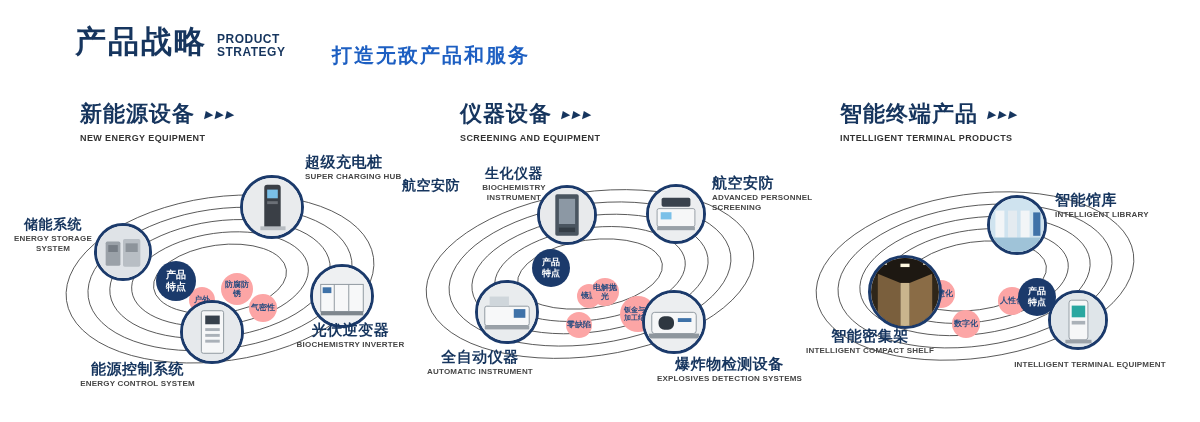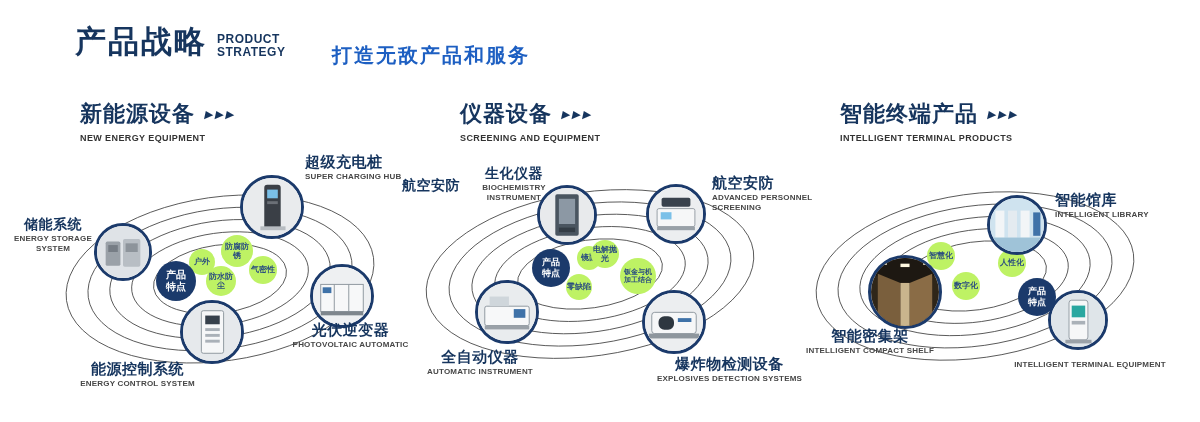--- a/index.html
+++ b/index.html
@@ -28,21 +28,21 @@
   .node svg{display:block;width:100%;height:100%;}
 
   
   .label{position:absolute;z-index:4;}
   .cn{font-size:15px;font-weight:bold;color:#16355e;letter-spacing:.5px;line-height:1.15;}
   .cn.sm{font-size:14px;}
   .en{font-size:8px;color:#474747;font-weight:bold;letter-spacing:.2px;margin-top:2px;line-height:1.25;}
   .ta-c{text-align:center;} .ta-l{text-align:left;}
 
   
-  .bubble{position:absolute;border-radius:50%;background:#bef264;color:#2a4d80;display:flex;align-items:center;justify-content:center;text-align:center;line-height:1.15;font-size:8px;font-weight:bold;z-index:2;box-sizing:border-box;padding:1px;}
+  .bubble{position:absolute;border-radius:50%;background:#fca5a5;color:#2a4d80;display:flex;align-items:center;justify-content:center;text-align:center;line-height:1.15;font-size:8px;font-weight:bold;z-index:2;box-sizing:border-box;padding:1px;margin-top:38px;}
   .bubble.tiny{font-size:7px;}
   .badge{position:absolute;border-radius:50%;background:#1b3a6b;color:#ffffff;display:flex;align-items:center;justify-content:center;text-align:center;font-size:10px;font-weight:bold;line-height:1.25;z-index:3;box-sizing:border-box;padding:0 9px;}
 </style>
 </head>
 <body>
 
 <div class="stage">
 
   <div class="brand">
     <div class="brand-cn">产品战略</div>
@@ -117,21 +117,21 @@
   <div class="label ta-c" style="left:8px;top:216px;width:90px;">
     <div class="cn sm">储能系统</div>
     <div class="en">ENERGY STORAGE SYSTEM</div>
   </div>
   <div class="label ta-l" style="left:305px;top:153px;width:120px;">
     <div class="cn">超级充电桩</div>
     <div class="en">SUPER CHARGING HUB</div>
   </div>
   <div class="label ta-c" style="left:288px;top:321px;width:125px;">
     <div class="cn">光伏逆变器</div>
-    <div class="en">PHOTOVOLTAIC AUTOMATIC</div>
+    <div class="en">BIOCHEMISTRY INVERTER</div>
   </div>
   <div class="label ta-c" style="left:60px;top:360px;width:155px;">
     <div class="cn">能源控制系统</div>
     <div class="en">ENERGY CONTROL SYSTEM</div>
   </div>
 
   <div class="sec" style="left:448px;top:99px;">
     <div class="sec-t">
         <span>仪器设备</span>
         <span class="arrows">▶▶▶</span>

